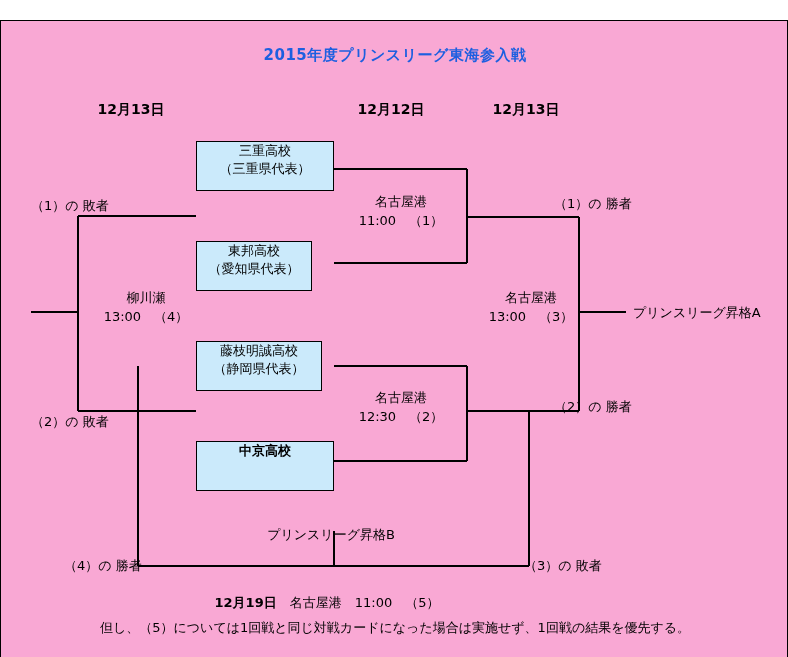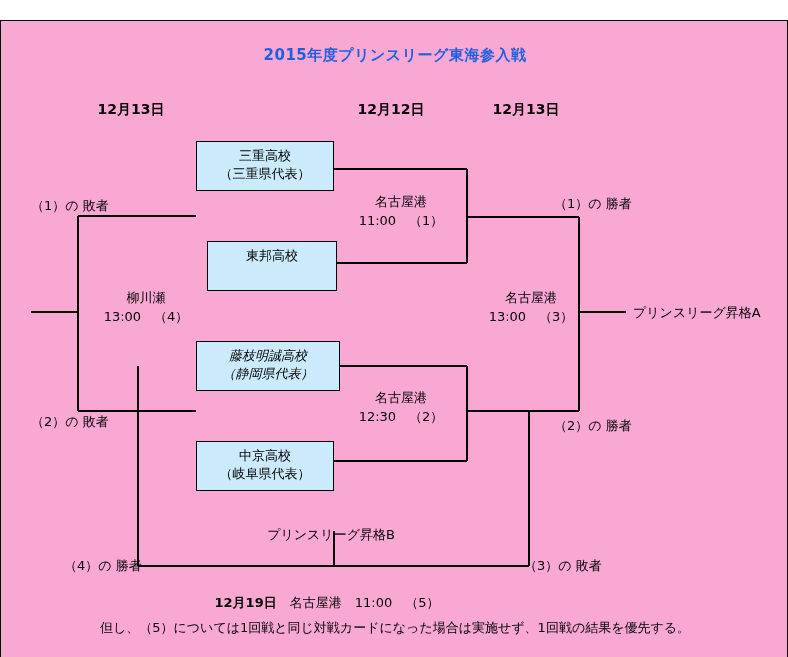--- a/index.html
+++ b/index.html
@@ -36,21 +36,20 @@
   }
   .team-box{
     position:absolute;
     box-sizing:border-box;
     background:#cbeafb;
     border:1px solid #000;
     text-align:center;
     font-size:13px;
     color:#000;
     line-height:1.35;
-    padding-top:5px;
     white-space:nowrap;
   }
   .team-box .t1{display:block;}
   .team-box .t2{display:block;}
   .match-label{
     position:absolute;
     text-align:center;
     font-size:13px;
     color:#000;
     line-height:1.45;
@@ -131,32 +130,32 @@
       <path d="M137,545 L528,545"></path>
       <path d="M333,510 L333,545"></path>
     </g>
   </svg>
 
   <div class="team-box" style="left:195px;top:120px;width:138px;height:50px;">
     <span class="t1">三重高校</span>
     <span class="t2">（三重県代表）</span>
   </div>
 
-  <div class="team-box" style="left:206px;top:220px;width:130px;height:50px;">
+  <div class="team-box" style="left:195px;top:220px;width:116px;height:50px;">
     <span class="t1">東邦高校</span>
+    <span class="t2">（愛知県代表）</span>
   </div>
 
-  <div class="team-box" style="left:195px;top:320px;width:144px;height:50px;font-style:italic;">
+  <div class="team-box" style="left:195px;top:320px;width:126px;height:50px;">
     <span class="t1">藤枝明誠高校</span>
     <span class="t2">（静岡県代表）</span>
   </div>
 
-  <div class="team-box" style="left:195px;top:420px;width:138px;height:50px;">
+  <div class="team-box" style="left:195px;top:420px;width:138px;height:50px;font-weight:bold;">
     <span class="t1">中京高校</span>
-    <span class="t2">（岐阜県代表）</span>
   </div>
 
   <div class="match-label" style="left:330px;top:172px;width:140px;">
     <span class="m1">名古屋港</span>
     <span class="m2">11:00　（1）</span>
   </div>
 
   <div class="match-label" style="left:330px;top:368px;width:140px;">
     <span class="m1">名古屋港</span>
     <span class="m2">12:30　（2）</span>
@@ -168,21 +167,21 @@
   </div>
 
   <div class="match-label" style="left:75px;top:268px;width:140px;">
     <span class="m1">柳川瀬</span>
     <span class="m2">13:00　（4）</span>
   </div>
 
   <div class="sidetext" style="left:30px;top:176px;">（1）の 敗者</div>
   <div class="sidetext" style="left:30px;top:392px;">（2）の 敗者</div>
   <div class="sidetext" style="left:553px;top:174px;">（1）の 勝者</div>
-  <div class="sidetext" style="left:553px;top:396px;">（2）の 勝者</div>
+  <div class="sidetext" style="left:553px;top:377px;">（2）の 勝者</div>
   <div class="sidetext" style="left:63px;top:536px;">（4）の 勝者</div>
   <div class="sidetext" style="left:523px;top:536px;">（3）の 敗者</div>
 
   <div class="sidetext" style="left:632px;top:283px;">プリンスリーグ昇格A</div>
 
   <div class="promoB" style="left:185px;top:505px;width:290px;">プリンスリーグ昇格B</div>
 
   <div class="footer1">
     <b>12月19日</b><span>　名古屋港　11:00　（5）</span>
   </div>

